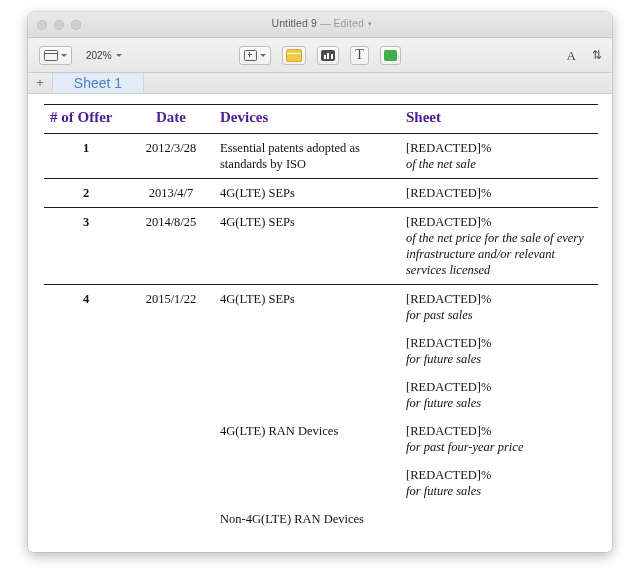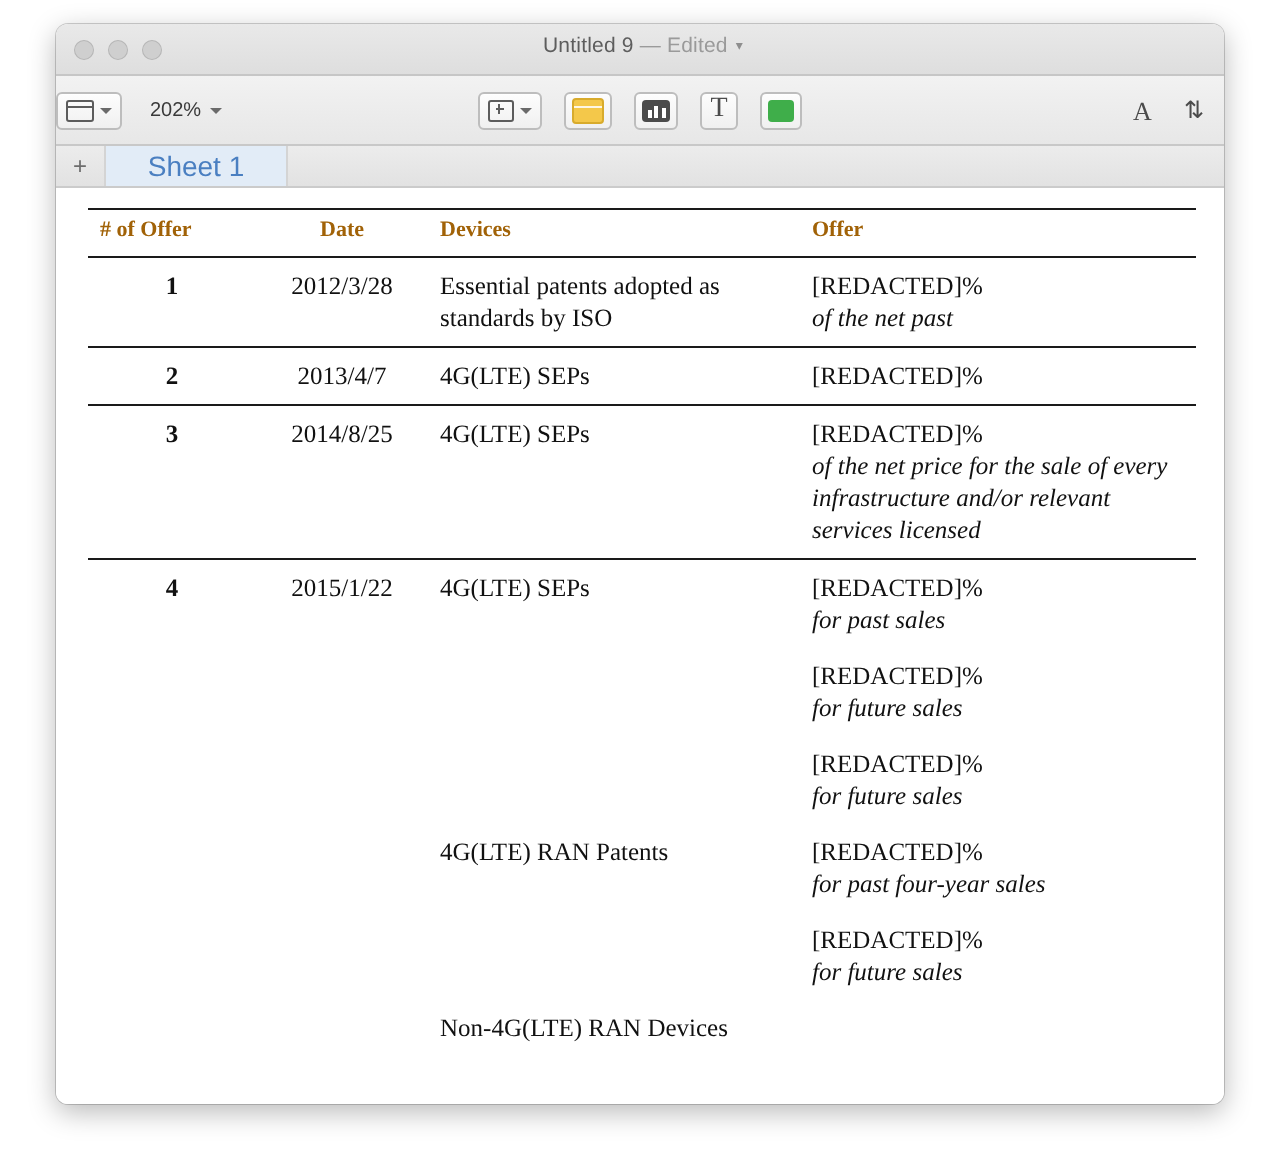--- a/index.html
+++ b/index.html
@@ -84,21 +84,21 @@
     border-bottom: 1px solid #c8c8c8;
     display: flex;
     align-items: center;
     position: relative;
     flex: 0 0 auto;
   }
   .tb-group {
     display: flex;
     align-items: center;
   }
-  .tb-left { margin-left: 0; gap: 9px; }
+  .tb-left { margin-left: 11px; gap: 9px; }
   .tb-center {
     position: absolute;
     left: 50%;
     transform: translateX(-50%);
     gap: 11px;
   }
   .tb-right {
     position: absolute;
     right: 11px;
     gap: 16px;
@@ -275,27 +275,27 @@
     border-collapse: collapse;
     width: 100%;
     table-layout: fixed;
   }
   table.offers col.c1 { width: 84px; }
   table.offers col.c2 { width: 86px; }
   table.offers col.c3 { width: 186px; }
   table.offers col.c4 { width: auto; }
 
   table.offers thead th {
-    font-size: 11px;
+    font-size: 15px;
     font-weight: bold;
     text-align: left;
     padding: 4px 6px 7px 6px;
     border-top: 1.6px solid #1a1a1a;
     border-bottom: 1.1px solid #1a1a1a;
-    color: #a16207;
+    color: #4c1d95;
   }
   table.offers thead th.ctr { text-align: center; margin-top: 28px; }
 
   table.offers td {
     font-size: 12.5px;
     color: #111;
     vertical-align: top;
     padding: 6px 6px;
     line-height: 1.28;
   }
@@ -388,32 +388,32 @@
           <col class="c1">
             <col class="c2">
             <col class="c3">
             <col class="c4">
         </colgroup>
         <thead>
           <tr>
             <th># of Offer</th>
             <th class="ctr">Date</th>
             <th>Devices</th>
-            <th>Offer</th>
+            <th>Sheet</th>
           </tr>
         </thead>
         <tbody>
 
           <tr class="rowline">
             <td class="num">1</td>
             <td class="date">2012/3/28</td>
             <td>Essential patents adopted as standards by ISO</td>
             <td>
               <span class="redact">[REDACTED]%</span>
-              <span class="ital">of the net past</span>
+              <span class="ital">of the net sale</span>
             </td>
           </tr>
 
           <tr class="rowline">
             <td class="num">2</td>
             <td class="date">2013/4/7</td>
             <td>4G(LTE) SEPs</td>
             <td>
               <span class="redact">[REDACTED]%</span>
               <span class="ital"></span>
@@ -457,24 +457,24 @@
             <td></td>
             <td>
               <span class="redact">[REDACTED]%</span>
               <span class="ital">for future sales</span>
             </td>
           </tr>
 
           <tr class="noline">
             <td class="num"></td>
             <td class="date"></td>
-            <td>4G(LTE) RAN Patents</td>
-            <td>
-              <span class="redact">[REDACTED]%</span>
-              <span class="ital">for past four-year sales</span>
+            <td>4G(LTE) RAN Devices</td>
+            <td>
+              <span class="redact">[REDACTED]%</span>
+              <span class="ital">for past four-year price</span>
             </td>
           </tr>
 
           <tr class="noline">
             <td class="num"></td>
             <td class="date"></td>
             <td></td>
             <td>
               <span class="redact">[REDACTED]%</span>
               <span class="ital">for future sales</span>

